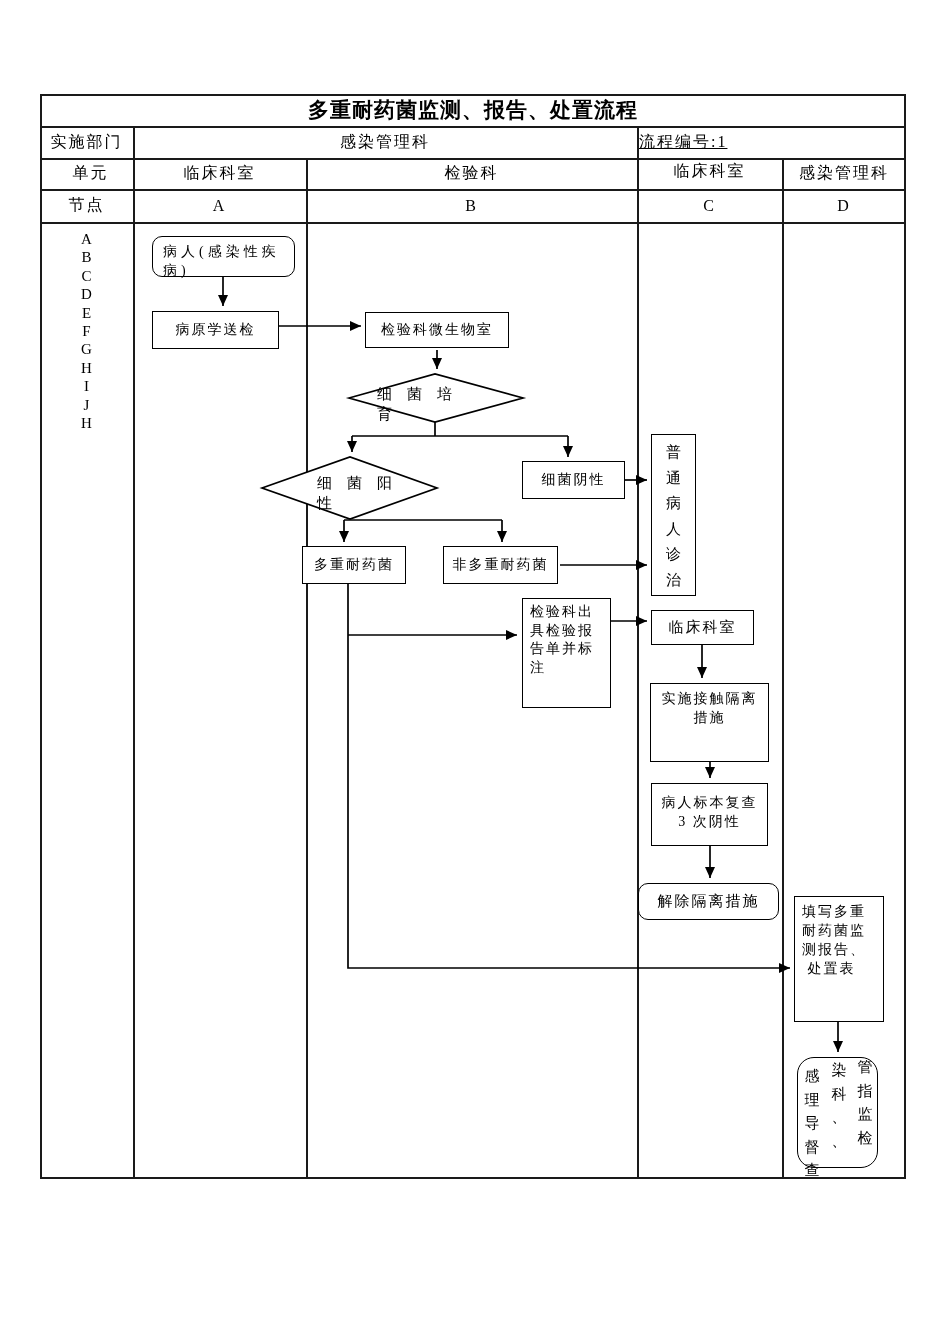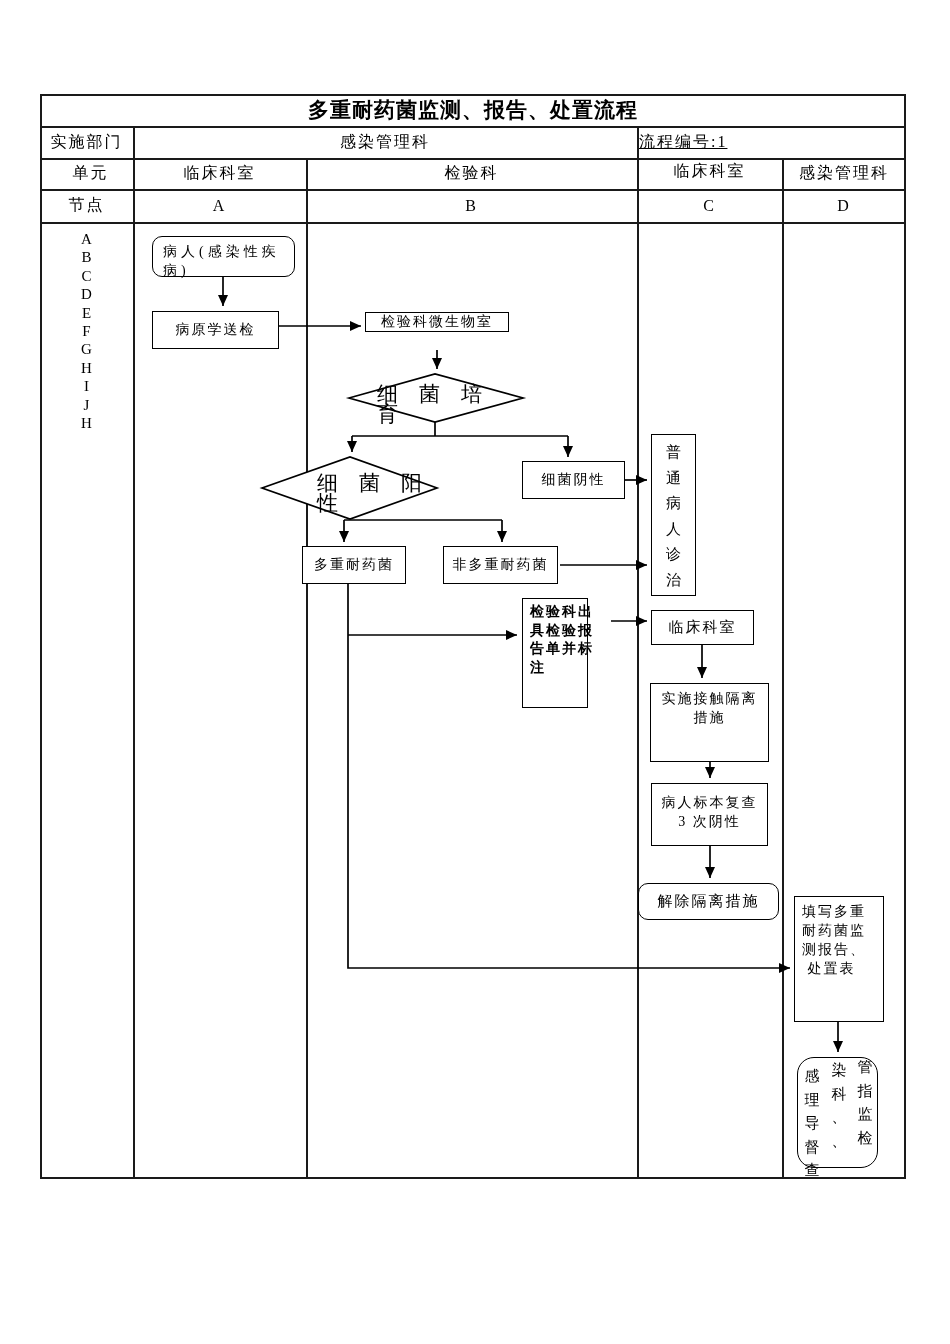--- a/index.html
+++ b/index.html
@@ -20,21 +20,21 @@
   
   .letters{position:absolute;left:40px;top:230px;width:93px;text-align:center;font-size:15px;line-height:18.4px;white-space:pre;}
 
   
   svg.connectors{position:absolute;left:0;top:0;z-index:2;}
 
   
   .node{position:absolute;background:#fff;border:1.6px solid #000;box-sizing:border-box;font-size:14px;letter-spacing:2px;white-space:pre;z-index:3;}
   .node.flexc{display:flex;align-items:center;justify-content:center;text-align:center;}
   .node.round{border-radius:10px;}
-  .dtext{position:absolute;font-size:21px;line-height:20px;white-space:pre;z-index:4;letter-spacing:0;}
+  .dtext{position:absolute;font-size:15px;line-height:20px;white-space:pre;z-index:4;letter-spacing:0;}
   .vcol{position:absolute;font-size:15px;line-height:23.5px;white-space:pre;z-index:4;text-align:center;width:16px;letter-spacing:0;}
 </style>
 </head>
 <body>
 
 <div class="page">
 
   <div class="tframe"></div>
   <div class="hline" style="top:126px"></div>
   <div class="hline" style="top:158px"></div>
@@ -105,42 +105,42 @@
       <polygon points="349,398 435,374 523,398 435,422"></polygon>
       <polygon points="262,488 350,457 437,488 350,519"></polygon>
     </g>
   </svg>
 
   <div class="node round" style="left:152px;top:236px;width:143px;height:41px;padding:5px 10px;letter-spacing:4px;line-height:19px;">病人(感染性疾
 病)</div>
 
   <div class="node flexc" style="left:152px;top:311px;width:127px;height:38px;">病原学送检</div>
 
-  <div class="node flexc" style="left:365px;top:312px;width:144px;height:20px;">检验科微生物室</div>
+  <div class="node flexc" style="left:365px;top:312px;width:144px;height:36px;">检验科微生物室</div>
 
   <div class="dtext" style="left:377px;top:384px;">细　菌　培
 育</div>
 
   <div class="dtext" style="left:317px;top:473px;">细　菌　阳
 性</div>
 
   <div class="node flexc" style="left:522px;top:461px;width:103px;height:38px;">细菌阴性</div>
 
   <div class="node" style="left:651px;top:434px;width:45px;height:162px;font-size:15px;line-height:25.5px;text-align:center;padding-top:5px;letter-spacing:0;">普
 通
 病
 人
 诊
 治</div>
 
   <div class="node flexc" style="left:302px;top:546px;width:104px;height:38px;">多重耐药菌</div>
 
   <div class="node flexc" style="left:443px;top:546px;width:115px;height:38px;">非多重耐药菌</div>
 
-  <div class="node" style="left:522px;top:598px;width:66px;height:110px;padding:4px 7px;line-height:18.5px;font-weight:bold;">检验科出
+  <div class="node" style="left:522px;top:598px;width:89px;height:110px;padding:4px 7px;line-height:18.5px;">检验科出
 具检验报
 告单并标
 注</div>
 
   <div class="node flexc" style="left:651px;top:610px;width:103px;height:35px;font-size:15px;">临床科室</div>
 
   <div class="node" style="left:650px;top:683px;width:119px;height:79px;padding-top:5px;text-align:center;line-height:19px;">实施接触隔离
 措施</div>
 
   <div class="node" style="left:651px;top:783px;width:117px;height:63px;padding-top:9px;text-align:center;line-height:19px;">病人标本复查

